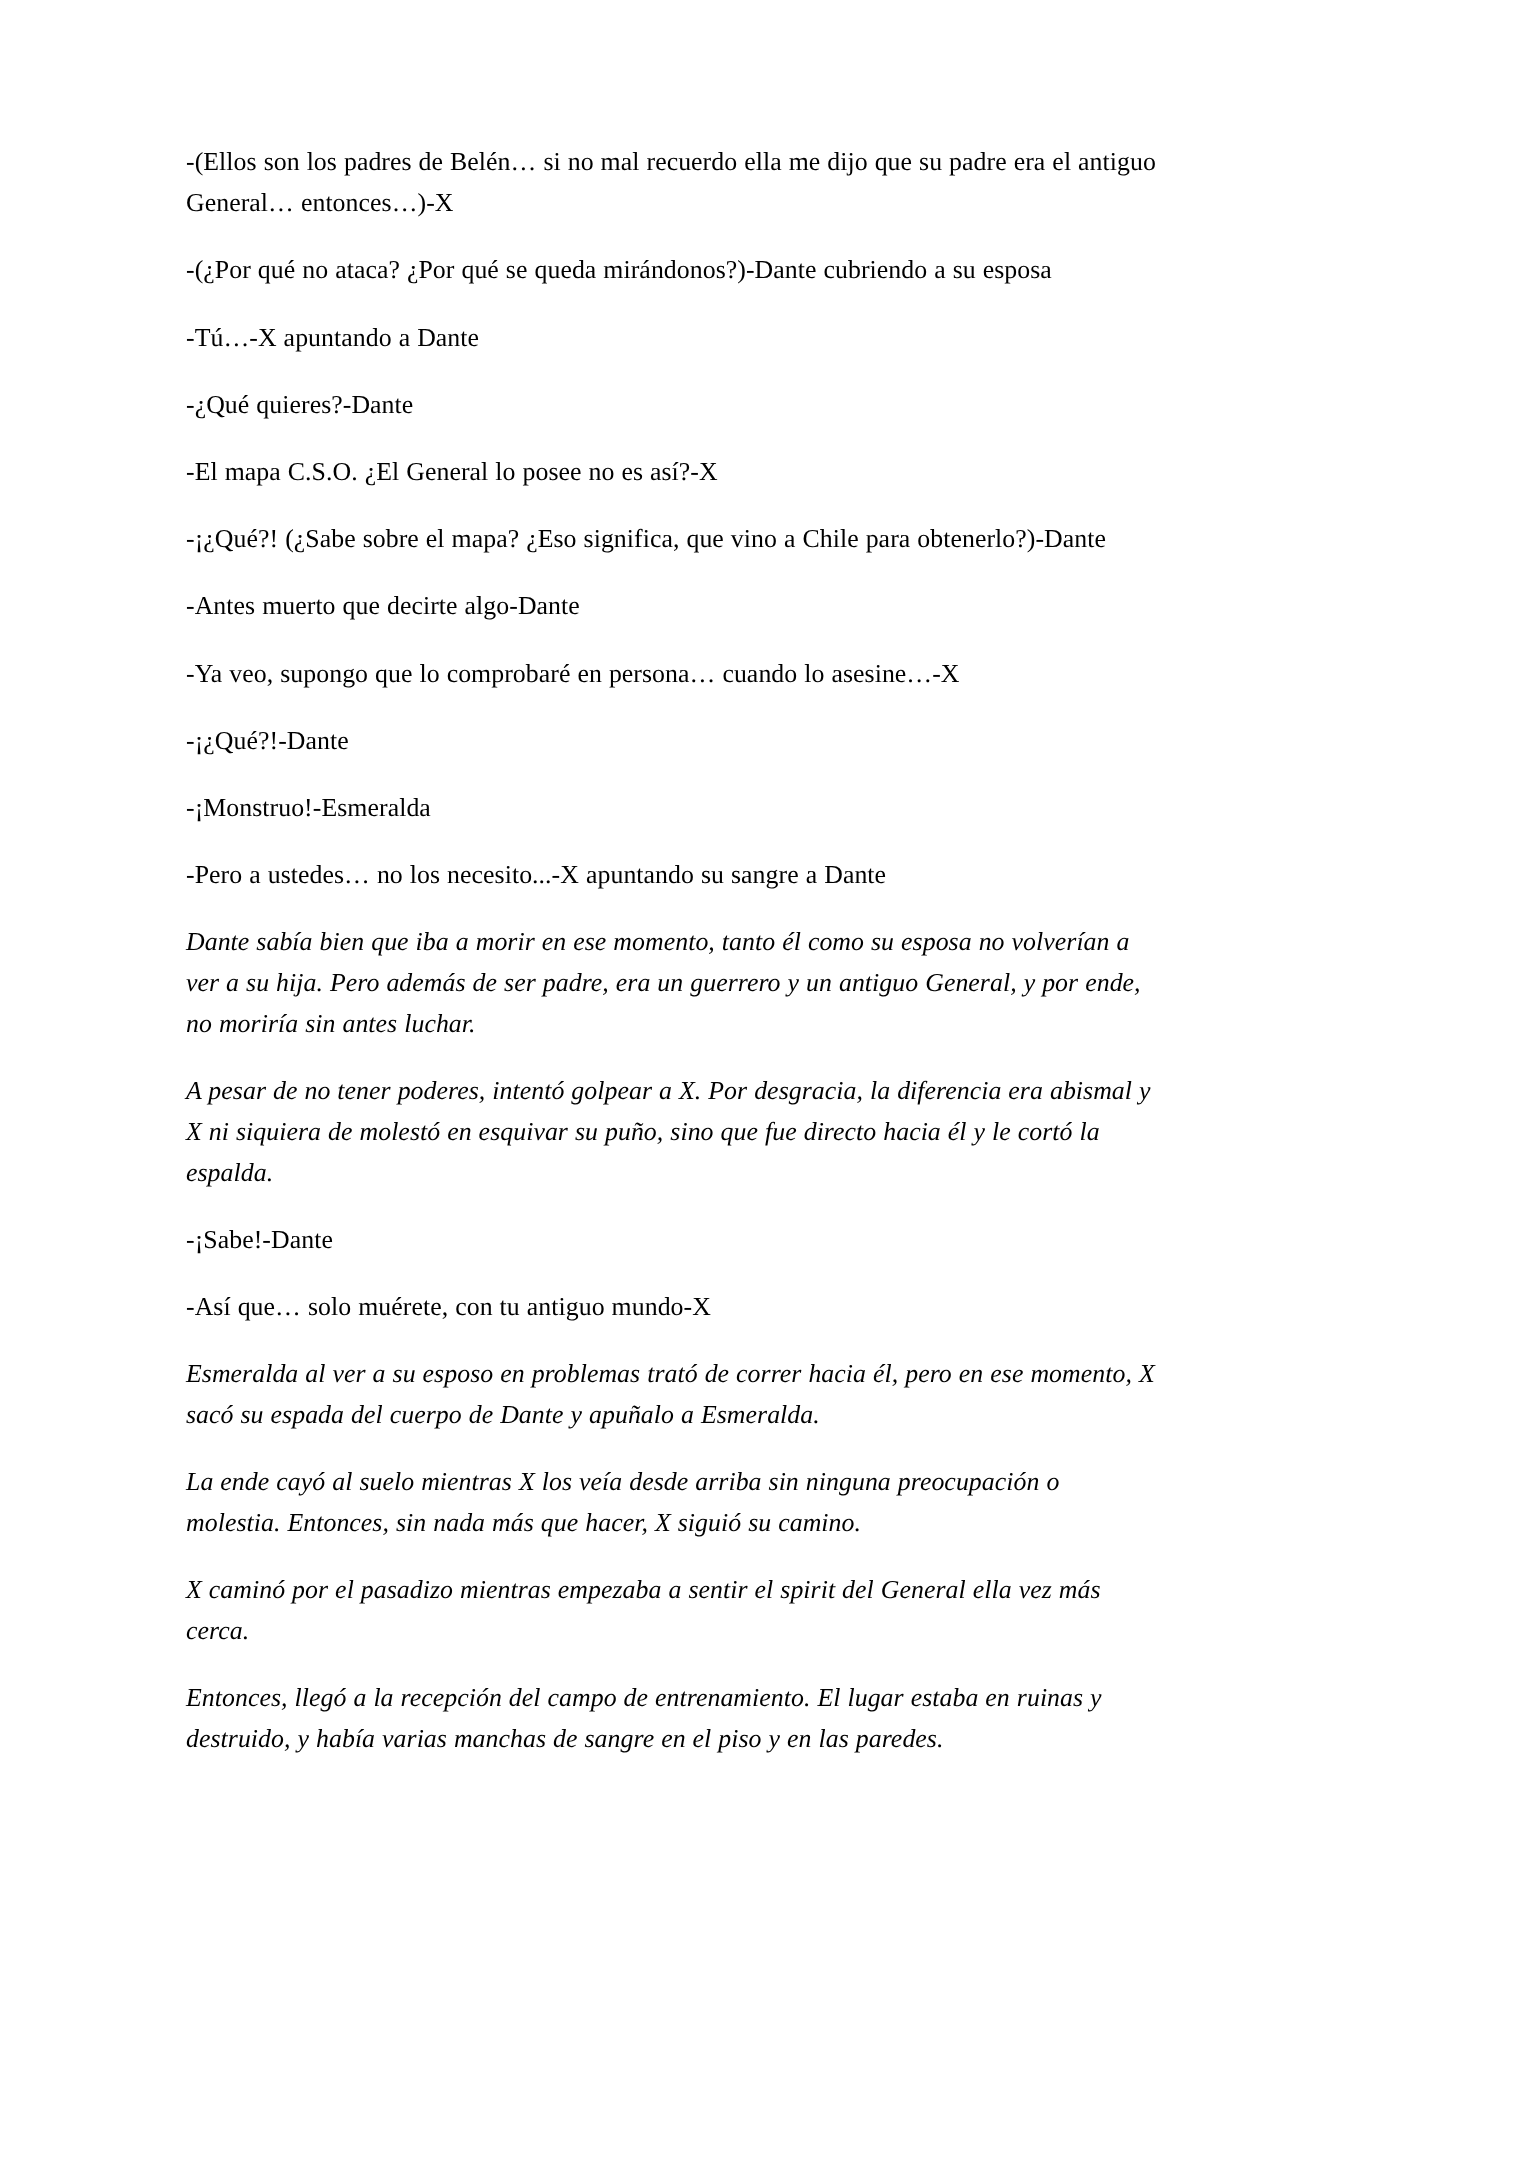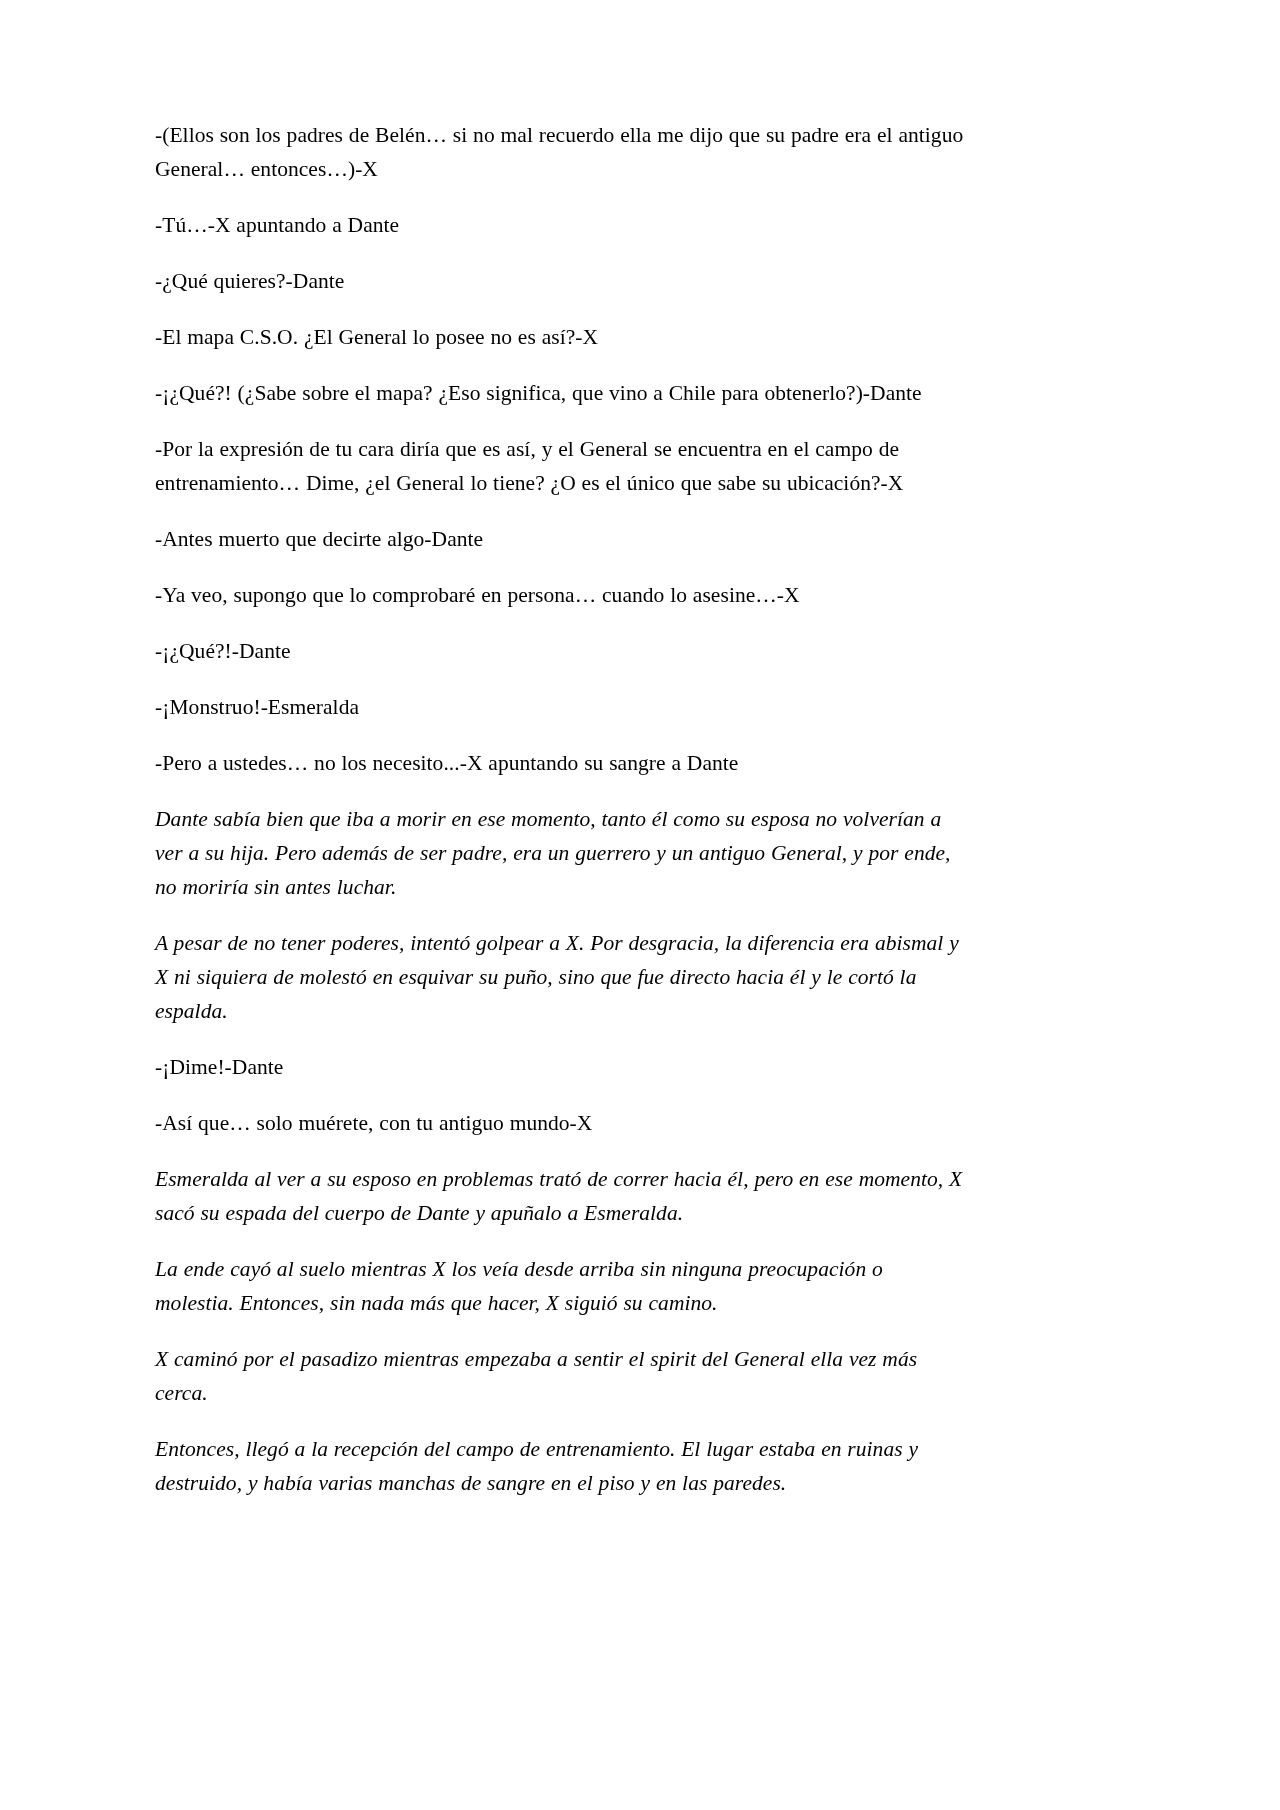--- a/index.html
+++ b/index.html
@@ -42,33 +42,33 @@
   
   p.para.w-wide { width: 812px; margin-top: 15px; }
 </style>
 </head>
 <body>
 
 <div class="page">
   <div class="doc-body">
 
     <p class="para dialogue">-(Ellos son los padres de Belén… si no mal recuerdo ella me dijo que su padre era el antiguo General… entonces…)-X</p>
+    <p class="para dialogue">-(¿Por qué no ataca? ¿Por qué se queda mirándonos?)-Dante cubriendo a su esposa</p>
     <p class="para dialogue">-Tú…-X apuntando a Dante</p>
     <p class="para dialogue">-¿Qué quieres?-Dante</p>
     <p class="para dialogue">-El mapa C.S.O. ¿El General lo posee no es así?-X</p>
     <p class="para dialogue w-wide">-¡¿Qué?! (¿Sabe sobre el mapa? ¿Eso significa, que vino a Chile para obtenerlo?)-Dante</p>
-    <p class="para dialogue w-wide">-Por la expresión de tu cara diría que es así, y el General se encuentra en el campo de entrenamiento… Dime, ¿el General lo tiene? ¿O es el único que sabe su ubicación?-X</p>
     <p class="para dialogue">-Antes muerto que decirte algo-Dante</p>
     <p class="para dialogue">-Ya veo, supongo que lo comprobaré en persona… cuando lo asesine…-X</p>
     <p class="para dialogue">-¡¿Qué?!-Dante</p>
     <p class="para dialogue">-¡Monstruo!-Esmeralda</p>
     <p class="para dialogue">-Pero a ustedes… no los necesito...-X apuntando su sangre a Dante</p>
     <p class="para italic">Dante sabía bien que iba a morir en ese momento, tanto él como su esposa no volverían a ver a su hija. Pero además de ser padre, era un guerrero y un antiguo General, y por ende, no moriría sin antes luchar.</p>
     <p class="para italic">A pesar de no tener poderes, intentó golpear a X. Por desgracia, la diferencia era abismal y X ni siquiera de molestó en esquivar su puño, sino que fue directo hacia él y le cortó la espalda.</p>
-    <p class="para dialogue">-¡Dime!-Dante</p>
+    <p class="para dialogue">-¡Sabe!-Dante</p>
     <p class="para dialogue">-Así que… solo muérete, con tu antiguo mundo-X</p>
     <p class="para italic">Esmeralda al ver a su esposo en problemas trató de correr hacia él, pero en ese momento, X sacó su espada del cuerpo de Dante y apuñalo a Esmeralda.</p>
     <p class="para italic">La ende cayó al suelo mientras X los veía desde arriba sin ninguna preocupación o molestia. Entonces, sin nada más que hacer, X siguió su camino.</p>
     <p class="para italic">X caminó por el pasadizo mientras empezaba a sentir el spirit del General ella vez más cerca.</p>
     <p class="para italic">Entonces, llegó a la recepción del campo de entrenamiento. El lugar estaba en ruinas y destruido, y había varias manchas de sangre en el piso y en las paredes.</p>
 
   </div>
 </div>
 
 </body></html>

